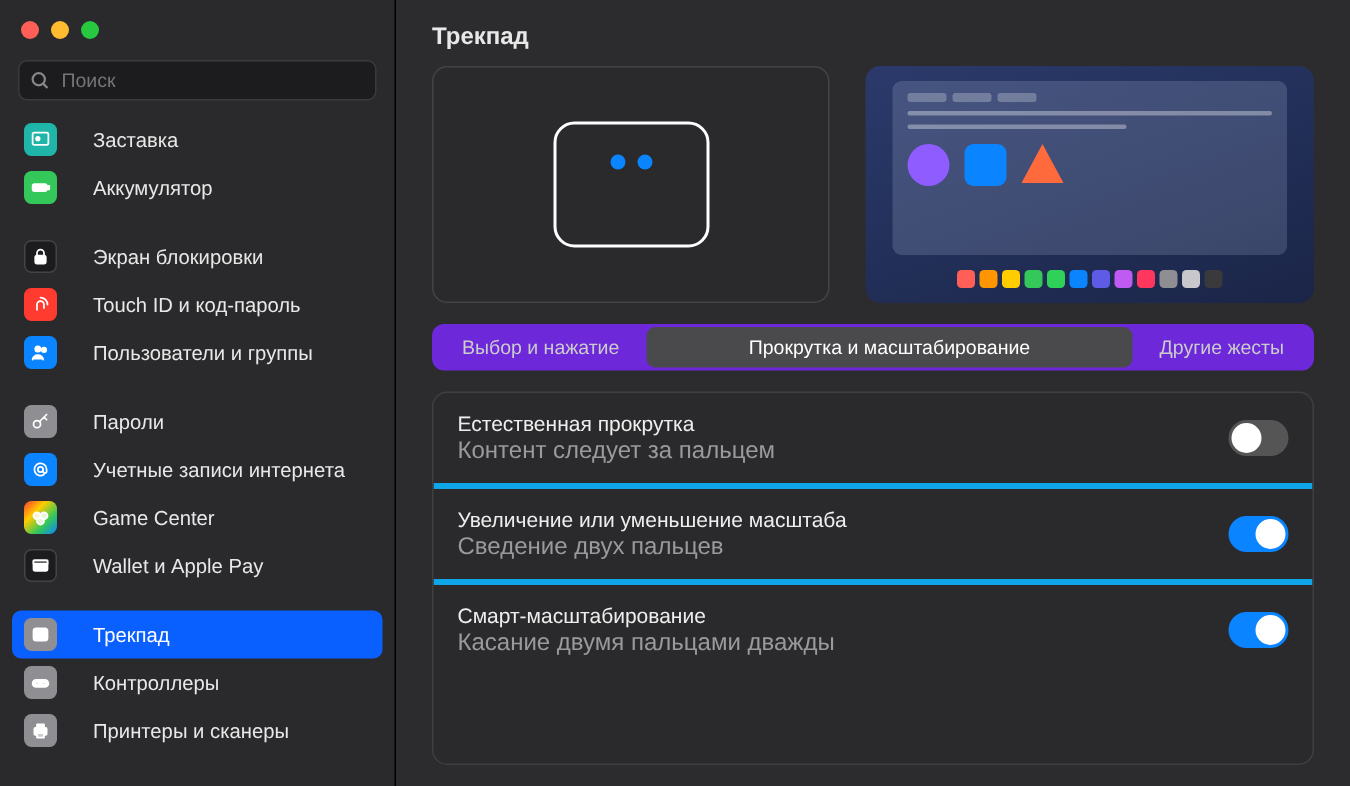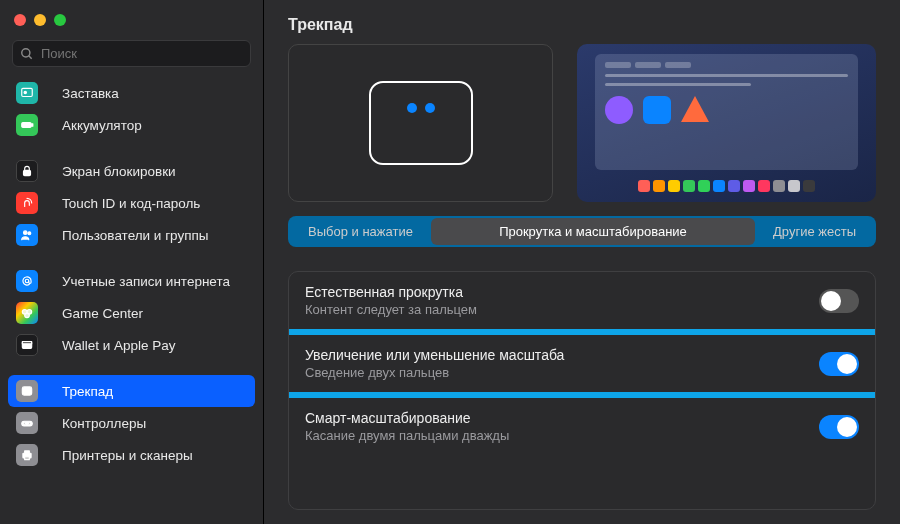--- a/index.html
+++ b/index.html
@@ -47,30 +47,30 @@
 .mock-line { height:3px; background:rgba(255,255,255,.35); border-radius:2px;}
 .mock-line.short{width:60%;}
 .mock-shapes { display:flex; gap:10px; margin-top:4px;}
 .mock-shapes .s{width:28px;height:28px;}
 .mock-shapes .circ{border-radius:50%;background:#8e5cff;}
 .mock-shapes .sq{border-radius:6px;background:#0a84ff;}
 .mock-shapes .tri{width:0;height:0;border-left:14px solid transparent;border-right:14px solid transparent;border-bottom:26px solid #ff6a3d;}
 .dock { display:flex; gap:3px; justify-content:center; padding-top:4px;}
 .dock span{width:12px;height:12px;border-radius:3px;}
 
-.tabs { display: flex; margin: 0 24px 24px; background: #0369a1; border-radius: 8px; padding: 2px; }
+.tabs { display: flex; margin: 0 24px 14px; background: #6d28d9; border-radius: 8px; padding: 2px; }
 .tab { flex: 0 0 auto; padding: 6px 18px; font-size: 13px; border-radius: 6px; color: #ccc; cursor: default; }
 .tab.active { background: #4a4a4c; color: #fff; }
 .tab.wide { flex:1; text-align:center;}
 
 .settings { margin: 0 24px; background: #2a2a2c; border: 1px solid #3f3f41; border-radius: 10px; overflow:auto; flex:1; margin-bottom:14px;}
-.row { display: flex; align-items: center; justify-content: space-between; padding: 12px 16px; border-bottom: 6px solid #0ea5e9; }
+.row { display: flex; align-items: center; justify-content: space-between; padding: 12px 16px; border-bottom: 4px solid #0ea5e9; }
 .row:last-child { border-bottom: none; }
 .row .labels .t { font-size: 14px; color: #eee; }
-.row .labels .s { font-size: 13px; color: #9a9a9e; margin-top: 2px; }
+.row .labels .s { font-size: 16px; color: #9a9a9e; margin-top: 2px; }
 .toggle { width: 40px; height: 24px; border-radius: 12px; position: relative; flex-shrink:0; }
 .toggle::after { content:""; width: 20px; height: 20px; border-radius: 50%; background: #fff; position: absolute; top: 2px; transition: none; }
 .toggle.on { background: #0a84ff; }
 .toggle.on::after { right: 2px; }
 .toggle.off { background: #555; }
 .toggle.off::after { left: 2px; }
 
 .sidebar-list::-webkit-scrollbar, .settings::-webkit-scrollbar { width:6px;}
 .sidebar-list::-webkit-scrollbar-thumb, .settings::-webkit-scrollbar-thumb { background:#555; border-radius:3px;}
 
@@ -138,20 +138,29 @@
             <svg width="14" height="14" viewBox="0 0 24 24" fill="none" stroke="white" stroke-width="2" stroke-linecap="round" stroke-linejoin="round">
               <circle cx="9" cy="8" r="3" fill="white"></circle>
               <circle cx="16" cy="9" r="2.5" fill="white"></circle>
               <path d="M3 20c0-3 3-5 6-5s6 2 6 5" fill="white"></path>
             </svg>
           </span>
           <span>Пользователи и группы</span>
         </div>
         <div class="spacer"></div>
         <div class="sidebar-item">
+          <span class="app-icon ic-grey">
+            <svg width="14" height="14" viewBox="0 0 24 24" fill="none" stroke="white" stroke-width="2" stroke-linecap="round" stroke-linejoin="round">
+              <circle cx="8" cy="15" r="4"></circle>
+              <path d="M11 12l8-8M16 7l3 3"></path>
+            </svg>
+          </span>
+          <span>Пароли</span>
+        </div>
+        <div class="sidebar-item">
           <span class="app-icon ic-blue">
             <svg width="14" height="14" viewBox="0 0 24 24" fill="none" stroke="white" stroke-width="2" stroke-linecap="round" stroke-linejoin="round">
               <circle cx="12" cy="12" r="3"></circle>
               <path d="M15 12v2a2 2 0 004 0v-2a7 7 0 10-3 5.7"></path>
             </svg>
           </span>
           <span>Учетные записи интернета</span>
         </div>
         <div class="sidebar-item">
           <span class="app-icon ic-grad">

